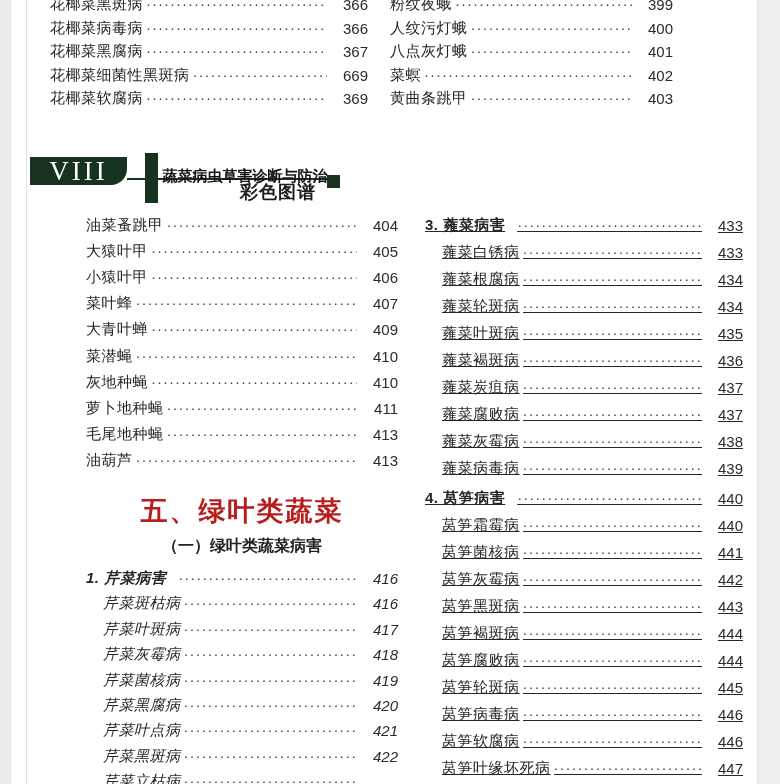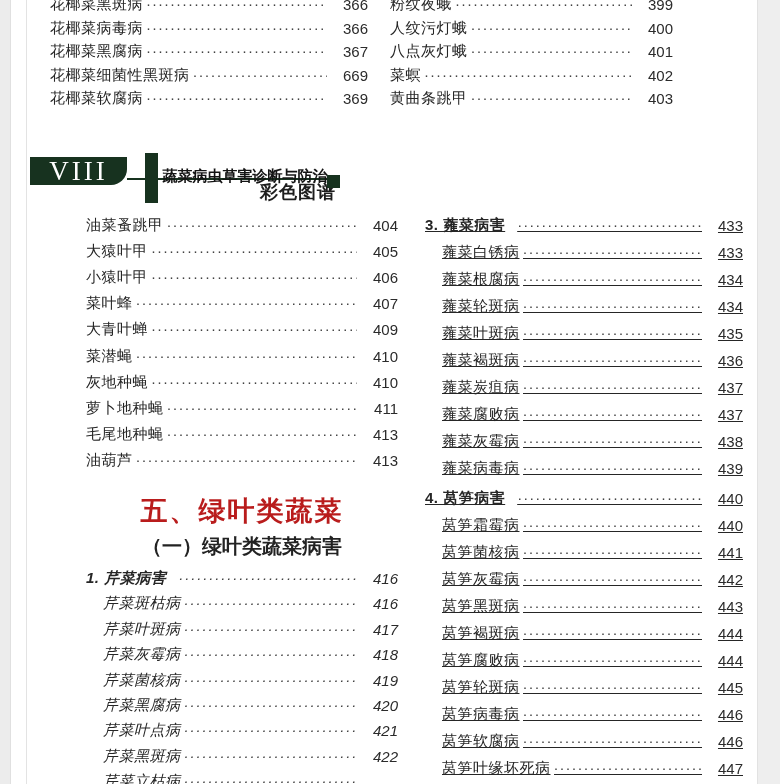--- a/index.html
+++ b/index.html
@@ -29,34 +29,34 @@
   .top-left .toc-row,.top-right .toc-row{height:23.5px;}
 
   
   .roman-block{position:absolute;left:30px;top:157px;width:97px;height:28px;
     border-radius:0 0 16px 0;color:#ffffff;display:flex;align-items:center;justify-content:center;
     font-family:"Liberation Serif",serif;font-size:27px;letter-spacing:3px;}
   .band-line{position:absolute;left:127px;top:178px;width:213px;height:2px;}
   .band-bar{position:absolute;left:145px;top:153px;width:13px;height:50px;}
   .band-title{position:absolute;left:150px;top:167px;width:190px;text-align:center;
     font-family:"Liberation Serif",serif;font-weight:bold;font-size:15px;line-height:18px;color:#141414;}
-  .band-sub{position:absolute;left:240px;top:183px;width:96px;text-align:right;
+  .band-sub{position:absolute;left:240px;top:183px;width:96px;text-align:left;
     font-weight:bold;font-size:18px;letter-spacing:1px;line-height:19px;color:#1d1d1d;}
   .band-square{position:absolute;left:327px;top:175px;width:13px;height:13px;}
 
   
   .main-left{position:absolute;left:86px;top:212px;width:312px;}
   .main-right{position:absolute;left:425px;top:212px;width:318px;text-decoration:underline;}
   .main-left .insects .toc-row{height:26.2px;}
   .main-left .celery .toc-row{height:25.4px;font-style:italic;}
   .main-right .toc-row{height:27px;}
 
   .sec-title{margin:16px 0 0;text-align:center;font-family:"Liberation Serif",serif;
     font-weight:bold;font-size:27px;line-height:42px;letter-spacing:2px;color:#b91c1c;}
-  .sec-sub{margin:2px 0 8px;text-align:center;font-size:20px;font-weight:bold;line-height:24px;color:#222222;}
+  .sec-sub{margin:2px 0 8px;text-align:center;font-size:16px;font-weight:bold;line-height:24px;color:#222222;}
 </style>
 </head>
 <body>
 
 <div class="page">
   <div class="edge-left"></div>
   <div class="edge-right"></div>
   <div class="gutter-line"></div>
 
   <section>

